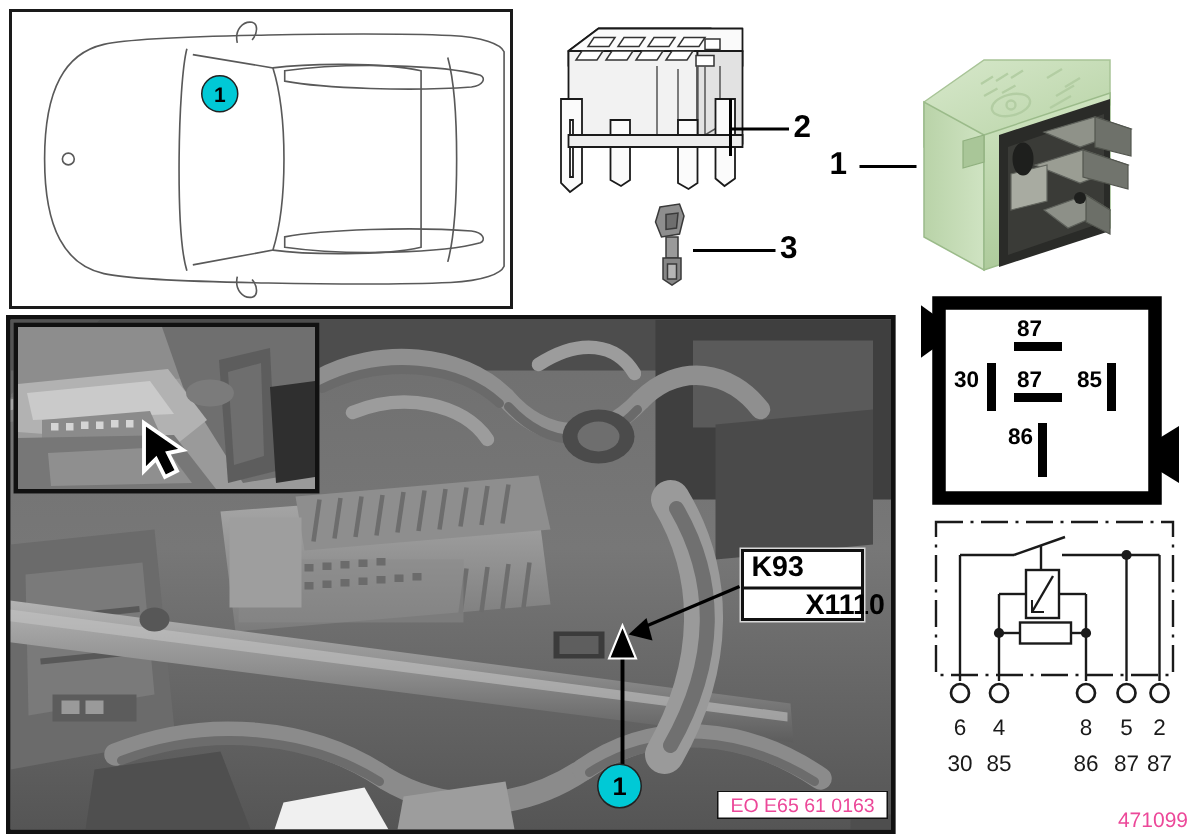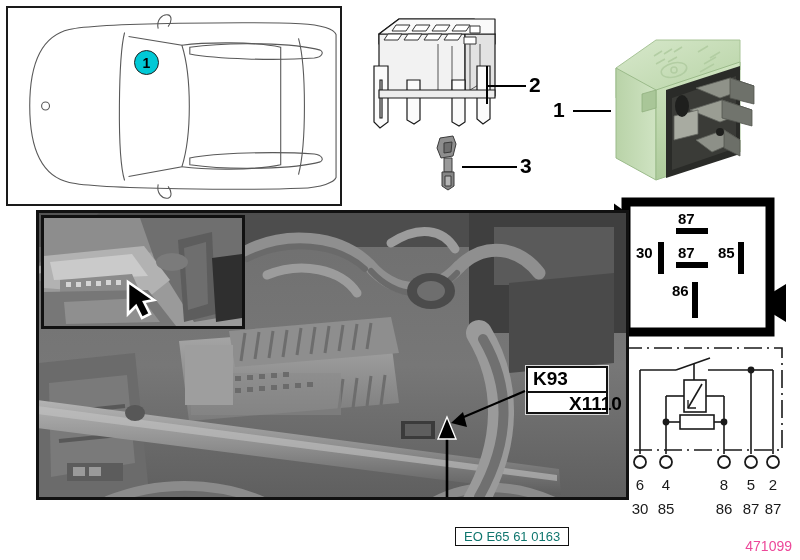--- a/index.html
+++ b/index.html
@@ -49,22 +49,22 @@
   
   #terminal-diagram { position: absolute; left: 614px; top: 196px; width: 180px; height: 142px; }
   #terminal-diagram svg { display: block; }
 
   
   #circuit-diagram { position: absolute; left: 618px; top: 344px; width: 178px; height: 180px; }
   #circuit-diagram svg { display: block; }
 
   
   #photo-panel {
-    position: absolute; left: 4px; top: 210px; width: 593px; height: 290px;
-    border: 3px solid #111; overflow: hidden; background: #7d7d7d; margin-left: 32px;
+    position: absolute; left: 4px; top: 210px; width: 593px; height: 346px;
+    border: 3px solid #111; overflow: hidden; background: #7d7d7d;
   }
   #photo-canvas { position: absolute; inset: 0; }
 
   #inset-panel {
     position: absolute; left: 2px; top: 2px; width: 204px; height: 114px;
     border: 3px solid #111; overflow: hidden; background: #8a8a8a;
   }
 
   .label-box {
     position: absolute;
@@ -74,24 +74,24 @@
   }
   .label-box .lrow {
     font-weight: bold; font-size: 19px; color: #000;
     padding: 0 5px; line-height: 22px; height: 23px;
     font-family: "Liberation Sans", sans-serif;
     white-space: nowrap;
   }
   .label-box .lrow + .lrow { border-top: 2px solid #111; padding-left: 41px; }
 
   #caption-box {
-    position: absolute; left: 455px; top: 527px;
+    position: absolute; left: 478px; top: 527px;
     background: #fff; border: 1px solid #111;
     padding: 1px 8px;
-    font-size: 13px; color: #0f766e;
+    font-size: 13px; color: #ec4899;
     font-family: "Liberation Sans", sans-serif;
     white-space: nowrap;
   }
 
   #doc-number {
     position: absolute; right: 8px; bottom: 6px;
     font-size: 14px; color: #ec4899;
     font-family: "Liberation Sans", sans-serif;
   }
 

